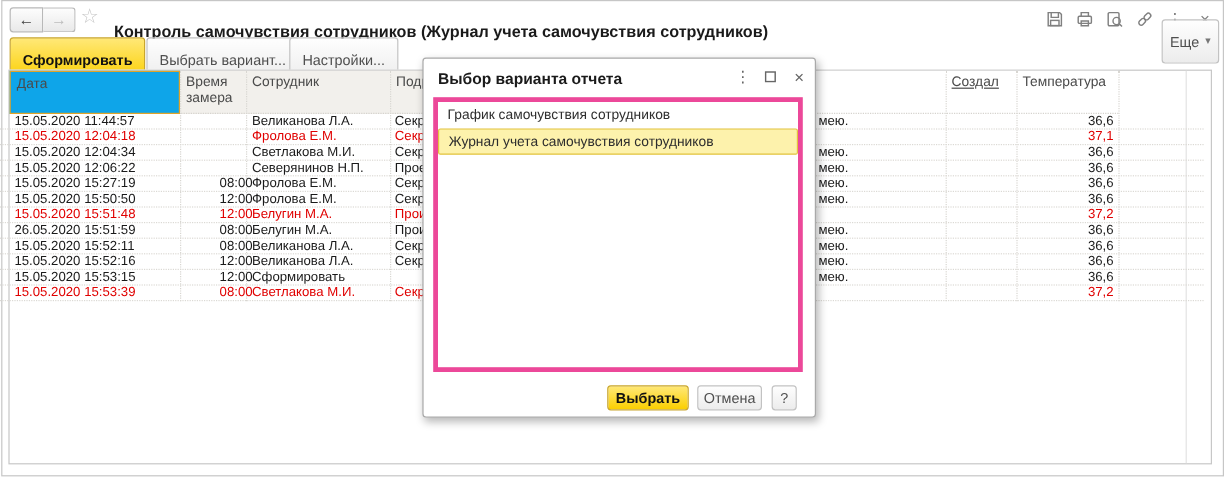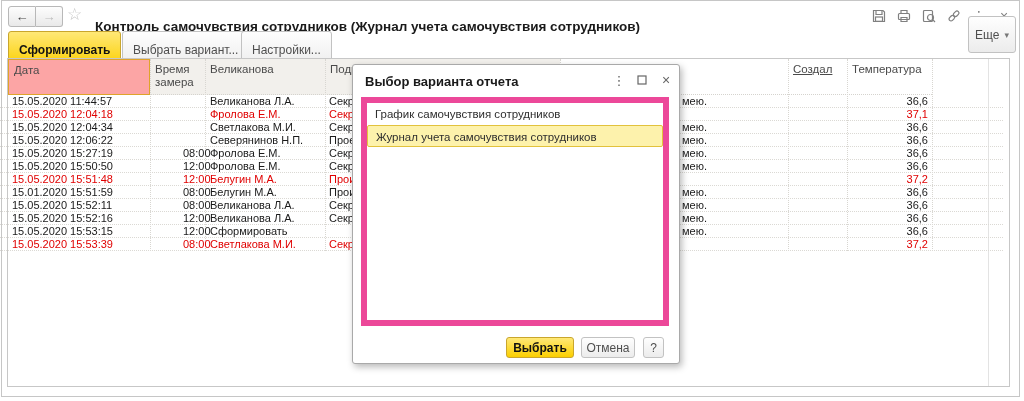--- a/index.html
+++ b/index.html
@@ -26,49 +26,49 @@
   .btn.yellow{background:linear-gradient(#ffe877,#fbcf00);border-color:#c9a62d;color:#111;font-weight:bold;}
   .caret{font-size:9px;color:#777;margin-left:5px;}
 
   
   .report{position:absolute;left:7px;top:58px;width:1003px;height:329px;border:1px solid #c7c7c7;background:#fff;box-sizing:border-box;}
   .hdrseg{position:absolute;top:59px;height:36px;border-bottom:1px dotted #d5d3ce;box-sizing:border-box;}
   .hdrseg.left{left:8px;width:552px;background:#f2f0ec;}
   .hdrseg.right{left:560px;width:372px;background:#fff;}
   .hcell{position:absolute;top:59px;height:36px;box-sizing:border-box;padding:4px 0 0 5px;
          font-size:11.5px;color:#4a4a4a;overflow:hidden;line-height:13px;}
-  .hc-date{left:8px;width:142px;border:1px solid #dfa32a;background:#fca5a5;}
+  .hc-date{left:8px;width:142px;border:1px solid #dfa32a;background:#0ea5e9;}
   .hc-time{left:150px;width:55px;}
   .hc-emp{left:205px;width:120px;}
   .hc-dept{left:325px;width:235px;}
   .hc-well{left:560px;width:228px;}
   .hc-created{left:788px;width:59px;text-decoration:underline;}
   .hc-temp{left:847px;width:85px;}
   .vline{position:absolute;top:59px;height:192px;width:0;border-left:1px dotted #d8d6d1;}
   .rows{position:absolute;left:0;top:95px;width:1003px;}
   .trow{position:relative;height:13px;box-sizing:border-box;border-bottom:1px dotted #dbd9d4;font-size:11px;line-height:12px;}
   .trow.red{color:#e00000;}
   .cell{position:absolute;top:0;white-space:nowrap;overflow:hidden;}
   .c-date{left:12px;width:136px;}
   .c-time{left:153px;width:50px;padding-left:30px;}
   .c-emp{left:210px;width:113px;}
   .c-dept{left:329px;width:228px;}
   .c-well{left:682px;width:103px;}
   .c-temp{left:847px;width:81px;text-align:right;}
   .sbline{position:absolute;left:988px;top:59px;height:327px;width:0;border-left:1px solid #e3e3e3;}
 
   
-  .dialog{position:absolute;left:352px;top:64px;width:328px;height:300px;background:#fff;border:1px solid #a9a9a9;
+  .dialog{position:absolute;left:352px;top:48px;width:328px;height:300px;background:#fff;border:1px solid #a9a9a9;
           border-radius:3px;box-shadow:2px 3px 7px rgba(0,0,0,.28);z-index:10;box-sizing:border-box;}
   .dtitle{position:absolute;left:12px;top:9px;font-size:13px;font-weight:bold;}
   .dico{position:absolute;top:7px;width:16px;height:16px;display:flex;align-items:center;justify-content:center;color:#666;}
   .dico.kebab{left:258px;font-size:13px;}
   .dico.maxi{left:281px;}
   .dico.close{left:305px;font-size:14px;}
-  .dlist{position:absolute;left:8px;top:32px;width:308px;height:229px;border:6px solid #ec4899;box-sizing:border-box;background:#fff;overflow:hidden;}
+  .dlist{position:absolute;left:8px;top:32px;width:308px;height:229px;border:4px solid #ec4899;box-sizing:border-box;background:#fff;overflow:hidden;}
   .ditem{height:22px;line-height:22px;padding-left:8px;font-size:11.5px;color:#2e2e2e;box-sizing:border-box;white-space:nowrap;}
   .ditem.selected{background:#fdf2ac;border:1px solid #e2c23c;border-radius:2px;}
   .dbtn{position:absolute;top:272px;height:21px;border:1px solid #c2c2c2;border-radius:3px;background:linear-gradient(#fefefe,#ececec);
         color:#4f4f4f;font-size:12px;display:flex;align-items:center;justify-content:center;box-sizing:border-box;}
   .dbtn.yellow{background:linear-gradient(#ffe877,#fbcf00);border-color:#c9a62d;color:#111;font-weight:bold;}
   .db-select{left:153px;width:68px;}
   .db-cancel{left:228px;width:54px;}
   .db-help{left:290px;width:21px;}
 </style>
 </head>
@@ -129,21 +129,21 @@
     <span>Еще</span>
       <span class="caret">▾</span>
   </div>
 
   <div class="report"></div>
   <div class="hdrseg left"></div>
   <div class="hdrseg right"></div>
 
   <div class="hcell hc-date">Дата</div>
   <div class="hcell hc-time">Время замера</div>
-  <div class="hcell hc-emp">Великанова</div>
+  <div class="hcell hc-emp">Сотрудник</div>
   <div class="hcell hc-dept">Подразделение</div>
   <div class="hcell hc-well"></div>
   <div class="hcell hc-created">Создал</div>
   <div class="hcell hc-temp">Температура</div>
 
   <div class="vline" style="left:150px;"></div>
   <div class="vline" style="left:205px;"></div>
   <div class="vline" style="left:325px;"></div>
   <div class="vline" style="left:560px;"></div>
   <div class="vline" style="left:788px;"></div>
@@ -202,21 +202,21 @@
     </div>
       <div class="trow red">
       <span class="cell c-date">15.05.2020 15:51:48</span>
       <span class="cell c-time">12:00</span>
       <span class="cell c-emp">Белугин М.А.</span>
       <span class="cell c-dept">Прои</span>
       <span class="cell c-well"></span>
       <span class="cell c-temp">37,2</span>
     </div>
       <div class="trow">
-      <span class="cell c-date">15.01.2020 15:51:59</span>
+      <span class="cell c-date">26.05.2020 15:51:59</span>
       <span class="cell c-time">08:00</span>
       <span class="cell c-emp">Белугин М.А.</span>
       <span class="cell c-dept">Прои</span>
       <span class="cell c-well">мею.</span>
       <span class="cell c-temp">36,6</span>
     </div>
       <div class="trow">
       <span class="cell c-date">15.05.2020 15:52:11</span>
       <span class="cell c-time">08:00</span>
       <span class="cell c-emp">Великанова Л.А.</span>

